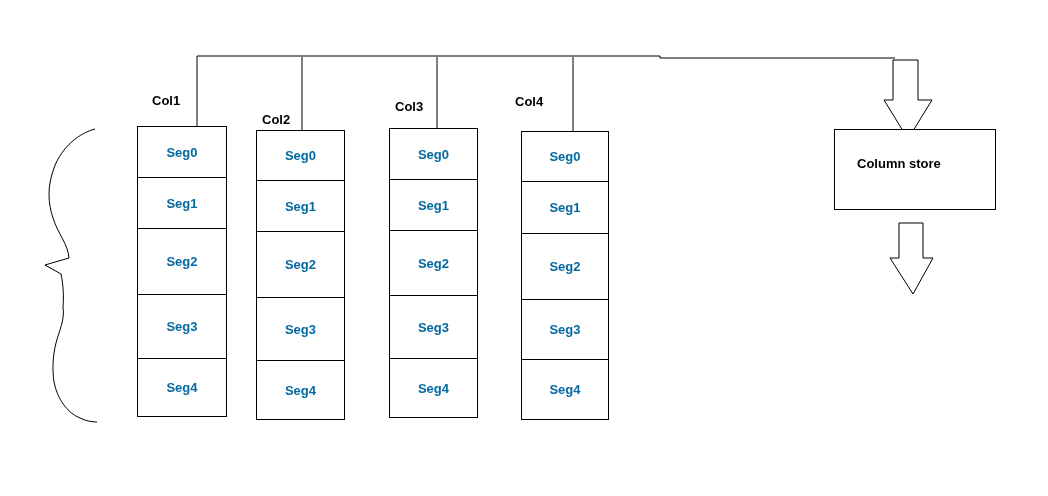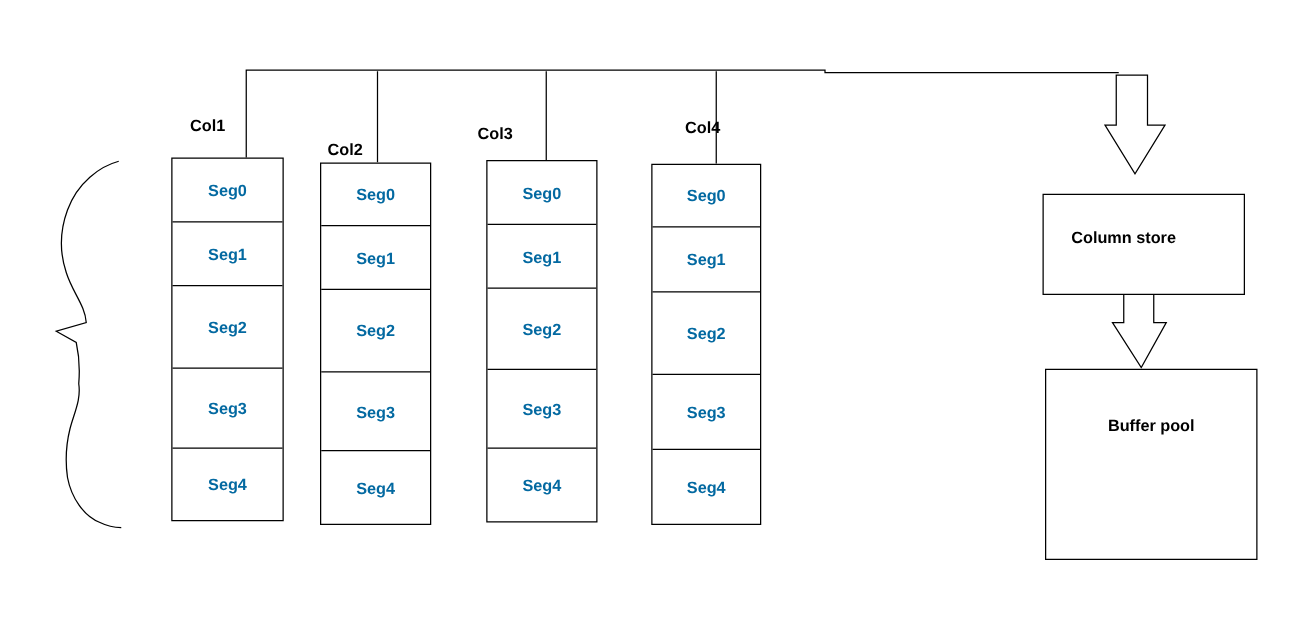--- a/index.html
+++ b/index.html
@@ -34,21 +34,21 @@
   .seg:first-child { border-top: none; }
   .seg.fill { flex: 1 1 auto; }
 
   .pool-box {
     position: absolute;
     border: 1px solid #000000;
     background: #ffffff;
     box-sizing: border-box;
     font-size: 13px; font-weight: bold; color: #000;
   }
-  #column-store-box { left: 834px; top: 155px; width: 162px; height: 81px; padding: 25px 8px 0 22px; line-height: 18px; }
+  #column-store-box { left: 834px; top: 129px; width: 162px; height: 81px; padding: 25px 8px 0 22px; line-height: 18px; }
   #buffer-pool-box  { left: 836px; top: 295px; width: 170px; height: 153px; padding-top: 37px; text-align: center; }
 </style>
 </head>
 <body>
 
 <div id="canvas">
 
   <svg id="overlay" viewBox="0 0 1048 496" xmlns="http://www.w3.org/2000/svg">
 
     <path d="M95 129 C80 133 62 146 54 168 C47 187 48 203 53 218 C58 234 68 244 69 258 L45 265 L61 274 C63 283 64 295 63 307 C65 320 59 331 56 343 C53 355 52 368 54 382 C57 398 67 413 80 418 C86 421 92 422 97 422" fill="none" stroke="#000000" stroke-width="1"></path>
@@ -59,22 +59,22 @@
     <path d="M437 57 V128" fill="none" stroke="#000000" stroke-width="1"></path>
     <path d="M573 57 V131" fill="none" stroke="#000000" stroke-width="1"></path>
 
     <path d="M893 60 L918 60 L918 100 L932 100 L908 139 L884 100 L893 100 Z" fill="#ffffff" stroke="#000000" stroke-width="1"></path>
 
     <path d="M899 223 L923 223 L923 258 L933 258 L913 294 L890 258 L899 258 Z" fill="#ffffff" stroke="#000000" stroke-width="1"></path>
   </svg>
 
   <div class="col-label" style="left:152px; top:93px;">Col1</div>
   <div class="col-label" style="left:262px; top:112px;">Col2</div>
-  <div class="col-label" style="left:382px; top:99px;">Col3</div>
-  <div class="col-label" style="left:548px; top:94px;">Col4</div>
+  <div class="col-label" style="left:395px; top:99px;">Col3</div>
+  <div class="col-label" style="left:515px; top:94px;">Col4</div>
 
   <div class="col-box" style="left:137px; top:126px; width:90px; height:291px;">
     <div class="seg" style="height:50px;">Seg0</div>
     <div class="seg" style="height:51px;">Seg1</div>
     <div class="seg" style="height:66px;">Seg2</div>
     <div class="seg" style="height:64px;">Seg3</div>
     <div class="seg fill">Seg4</div>
   </div>
 
   <div class="col-box" style="left:256px; top:130px; width:89px; height:290px;">
@@ -98,17 +98,14 @@
     <div class="seg" style="height:52px;">Seg1</div>
     <div class="seg" style="height:66px;">Seg2</div>
     <div class="seg" style="height:60px;">Seg3</div>
     <div class="seg fill">Seg4</div>
   </div>
 
   <div id="column-store-box" class="pool-box">
     <div>Column store</div>
   </div>
 
-  <div id="buffer-pool-box" class="pool-box">
-    <div>Buffer pool</div>
-  </div>
 
 </div>
 
 </body></html>

